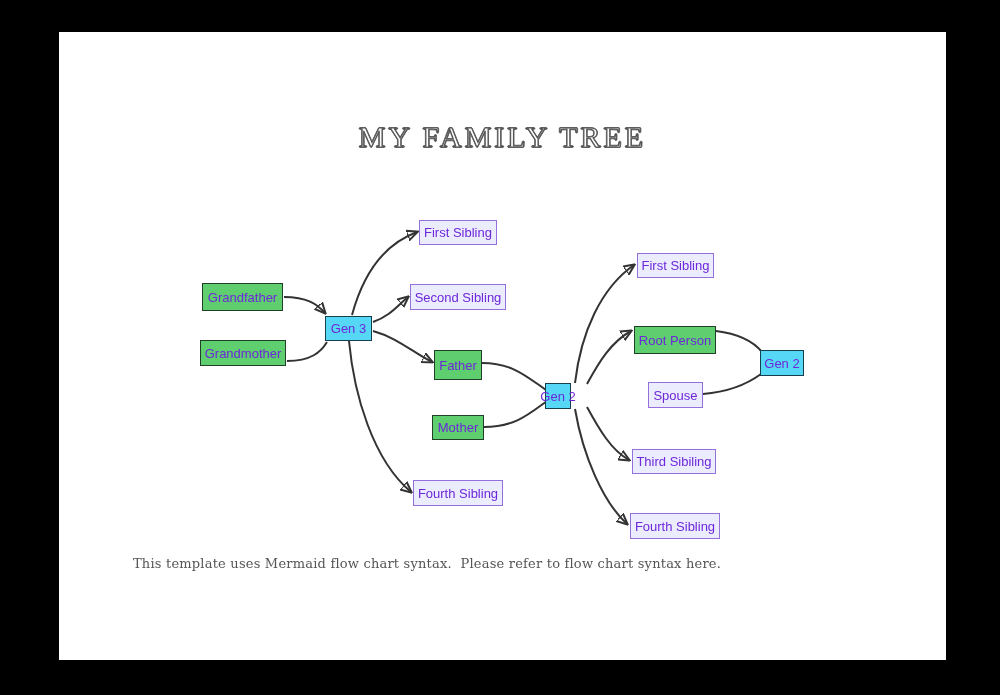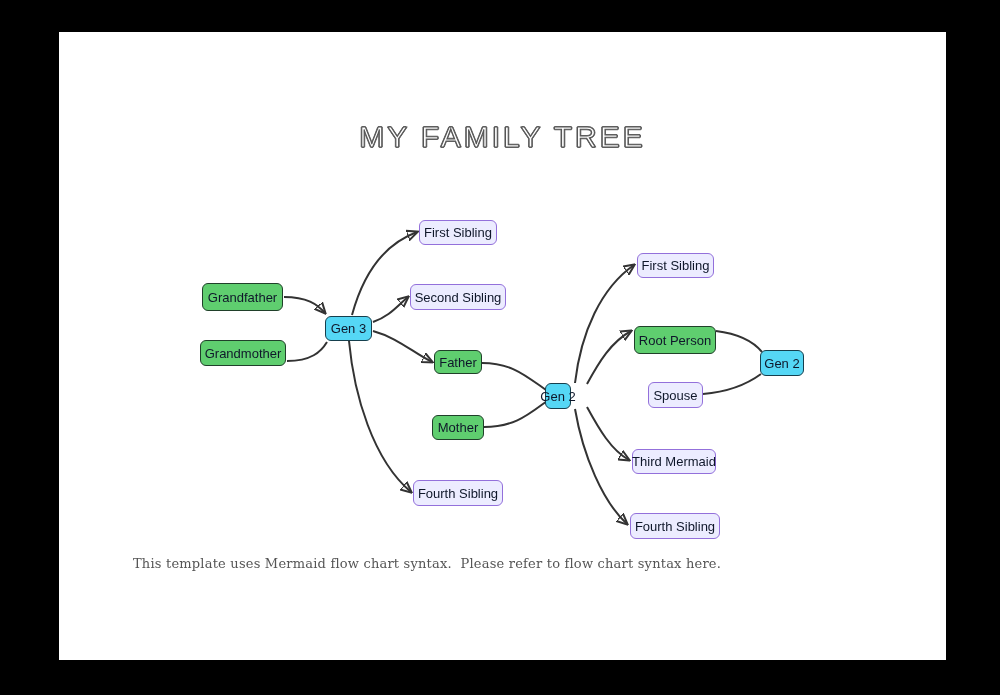--- a/index.html
+++ b/index.html
@@ -7,30 +7,30 @@
   .stage {
     position:relative; width:1000px; height:695px; background:#000;
     font-family:"Liberation Sans", sans-serif; overflow:hidden;
   }
   .page {
     position:absolute; left:59px; top:32px; width:887px; height:628px;
     background:#ffffff;
   }
   .title {
     position:absolute; left:0; right:0; top:88px; text-align:center;
-    font-family:Liberation Sans, sans-serif; font-size:30px; font-weight:500;
+    font-family:Liberation Serif, serif; font-size:30px; font-weight:500;
     letter-spacing:3px; color:#ffffff;
     -webkit-text-stroke:1.1px #555555;
     text-shadow: 1px 0 0 #6a6a6a, -1px 0 0 #6a6a6a, 0 1px 0 #6a6a6a, 0 -1px 0 #6a6a6a;
   }
   .edges { position:absolute; left:0; top:0; }
   .edges path { fill:none; stroke:#333333; stroke-width:2; }
   .node {
     position:absolute; display:flex; align-items:center; justify-content:center;
-    font-size:13px; color:#0f172a; border-radius:6px; white-space:nowrap;
+    font-size:13px; color:#6d28d9; border-radius:0; white-space:nowrap;
   }
   .green    { background:#5fce6f; border:1.7px solid #20402a; }
   .cyan     { background:#55d7f5; border:1.7px solid #163f4d; }
   .lavender { background:#ececff; border:1.5px solid #9370db; }
   .footer {
     position:absolute; left:74px; top:524px;
     font-family:"DejaVu Serif", serif; font-size:13px; color:#555555;
     letter-spacing:0.2px; white-space:pre;
   }
 </style>
@@ -62,27 +62,27 @@
       <path d="M516,377 C524,424 544,470 568,492" marker-end="url(#arrow)"></path>
       <path d="M657,299 C681,302 694,309 703,320"></path>
       <path d="M644,362 C668,360 687,353 702,342"></path>
     </svg>
 
     <div class="node green" style="left:143px;top:251px;width:81px;height:28px">Grandfather</div>
     <div class="node green" style="left:141px;top:308px;width:86px;height:26px">Grandmother</div>
     <div class="node cyan" style="left:266px;top:284px;width:47px;height:25px">Gen 3</div>
     <div class="node lavender" style="left:360px;top:188px;width:78px;height:25px">First Sibling</div>
     <div class="node lavender" style="left:351px;top:252px;width:96px;height:26px">Second Sibling</div>
-    <div class="node green" style="left:375px;top:318px;width:48px;height:24px">Father</div>
+    <div class="node green" style="left:375px;top:318px;width:48px;height:30px">Father</div>
     <div class="node green" style="left:373px;top:383px;width:52px;height:25px">Mother</div>
     <div class="node lavender" style="left:354px;top:448px;width:90px;height:26px">Fourth Sibling</div>
     <div class="node cyan" style="left:486px;top:351px;width:26px;height:26px">Gen 2</div>
     <div class="node lavender" style="left:578px;top:221px;width:77px;height:25px">First Sibling</div>
     <div class="node green" style="left:575px;top:294px;width:82px;height:28px">Root Person</div>
     <div class="node lavender" style="left:589px;top:350px;width:55px;height:26px">Spouse</div>
-    <div class="node lavender" style="left:573px;top:417px;width:84px;height:25px">Third Mermaid</div>
+    <div class="node lavender" style="left:573px;top:417px;width:84px;height:25px">Third Sibiling</div>
     <div class="node lavender" style="left:571px;top:481px;width:90px;height:26px">Fourth Sibling</div>
     <div class="node cyan" style="left:701px;top:318px;width:44px;height:26px">Gen 2</div>
 
     <div class="footer">This template uses Mermaid flow chart syntax.  Please refer to flow chart syntax here.</div>
 
   </div>
 </div>
 
 </body></html>

